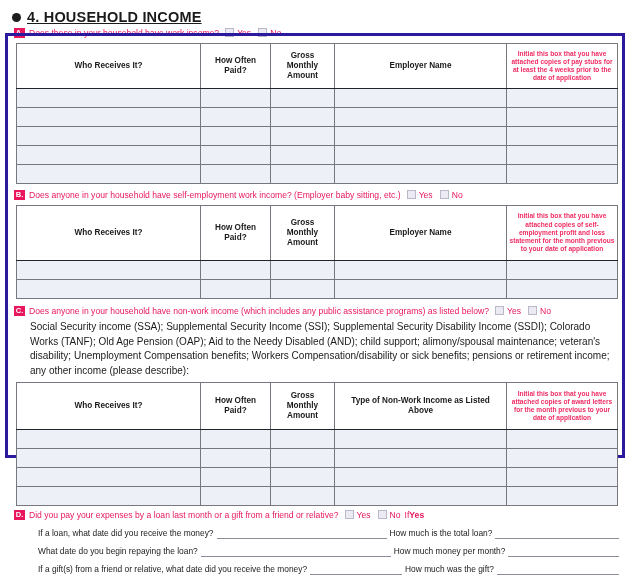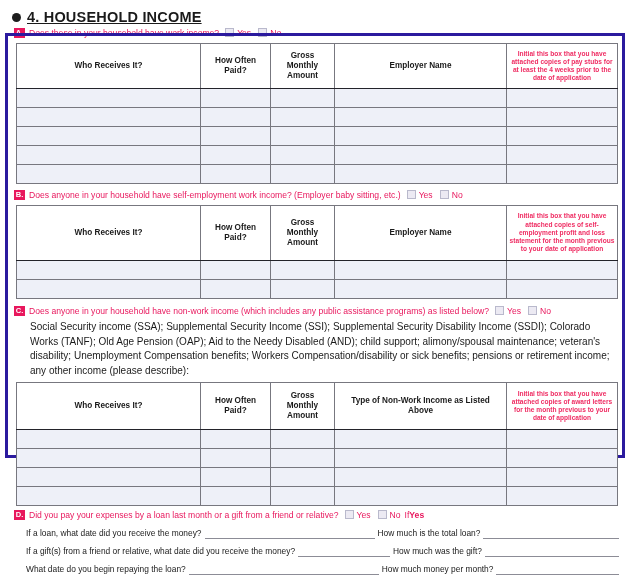--- a/index.html
+++ b/index.html
@@ -142,21 +142,21 @@
     color: #1a1a1a;
     margin: 3px 16px 0 30px;
   }
 
   
   .field-line {
     display: flex;
     align-items: flex-end;
     font-size: 8.4px;
     color: #1a1a1a;
-    padding-left: 26px;
+    padding-left: 38px;
     margin-top: 7px;
     white-space: nowrap;
   }
   .fl-label { flex: 0 0 auto; padding-bottom: 1px; }
   .blank {
     border-bottom: 1px solid #8c8c96;
     height: 9px;
     margin: 0 3px;
     flex: 0 0 auto;
   }
@@ -372,30 +372,30 @@
   </div>
 
   <div class="field-line">
     <span class="fl-label">If a loan, what date did you receive the money?</span>
     <span class="blank" style="width:170px"></span>
     <span class="fl-label">How much is the total loan?</span>
     <span class="blank grow" style="margin-right:14px"></span>
   </div>
 
   <div class="field-line">
+    <span class="fl-label">What date do you begin repaying the loan?</span>
+    <span class="blank" style="width:190px"></span>
+    <span class="fl-label">How much money per month?</span>
+    <span class="blank grow" style="margin-right:14px"></span>
+  </div>
+
+  <div class="field-line">
     <span class="fl-label">If a gift(s) from a friend or relative, what date did you receive the money?</span>
     <span class="blank" style="width:92px"></span>
     <span class="fl-label">How much was the gift?</span>
-    <span class="blank grow" style="margin-right:14px"></span>
-  </div>
-
-  <div class="field-line">
-    <span class="fl-label">What date do you begin repaying the loan?</span>
-    <span class="blank" style="width:190px"></span>
-    <span class="fl-label">How much money per month?</span>
     <span class="blank grow" style="margin-right:14px"></span>
   </div>
 </div>
 
 <div class="sec-e-wrap">
   <div class="q-line">
     <span class="badge">E.</span>
   </div>
 
   <div class="e-grid">

